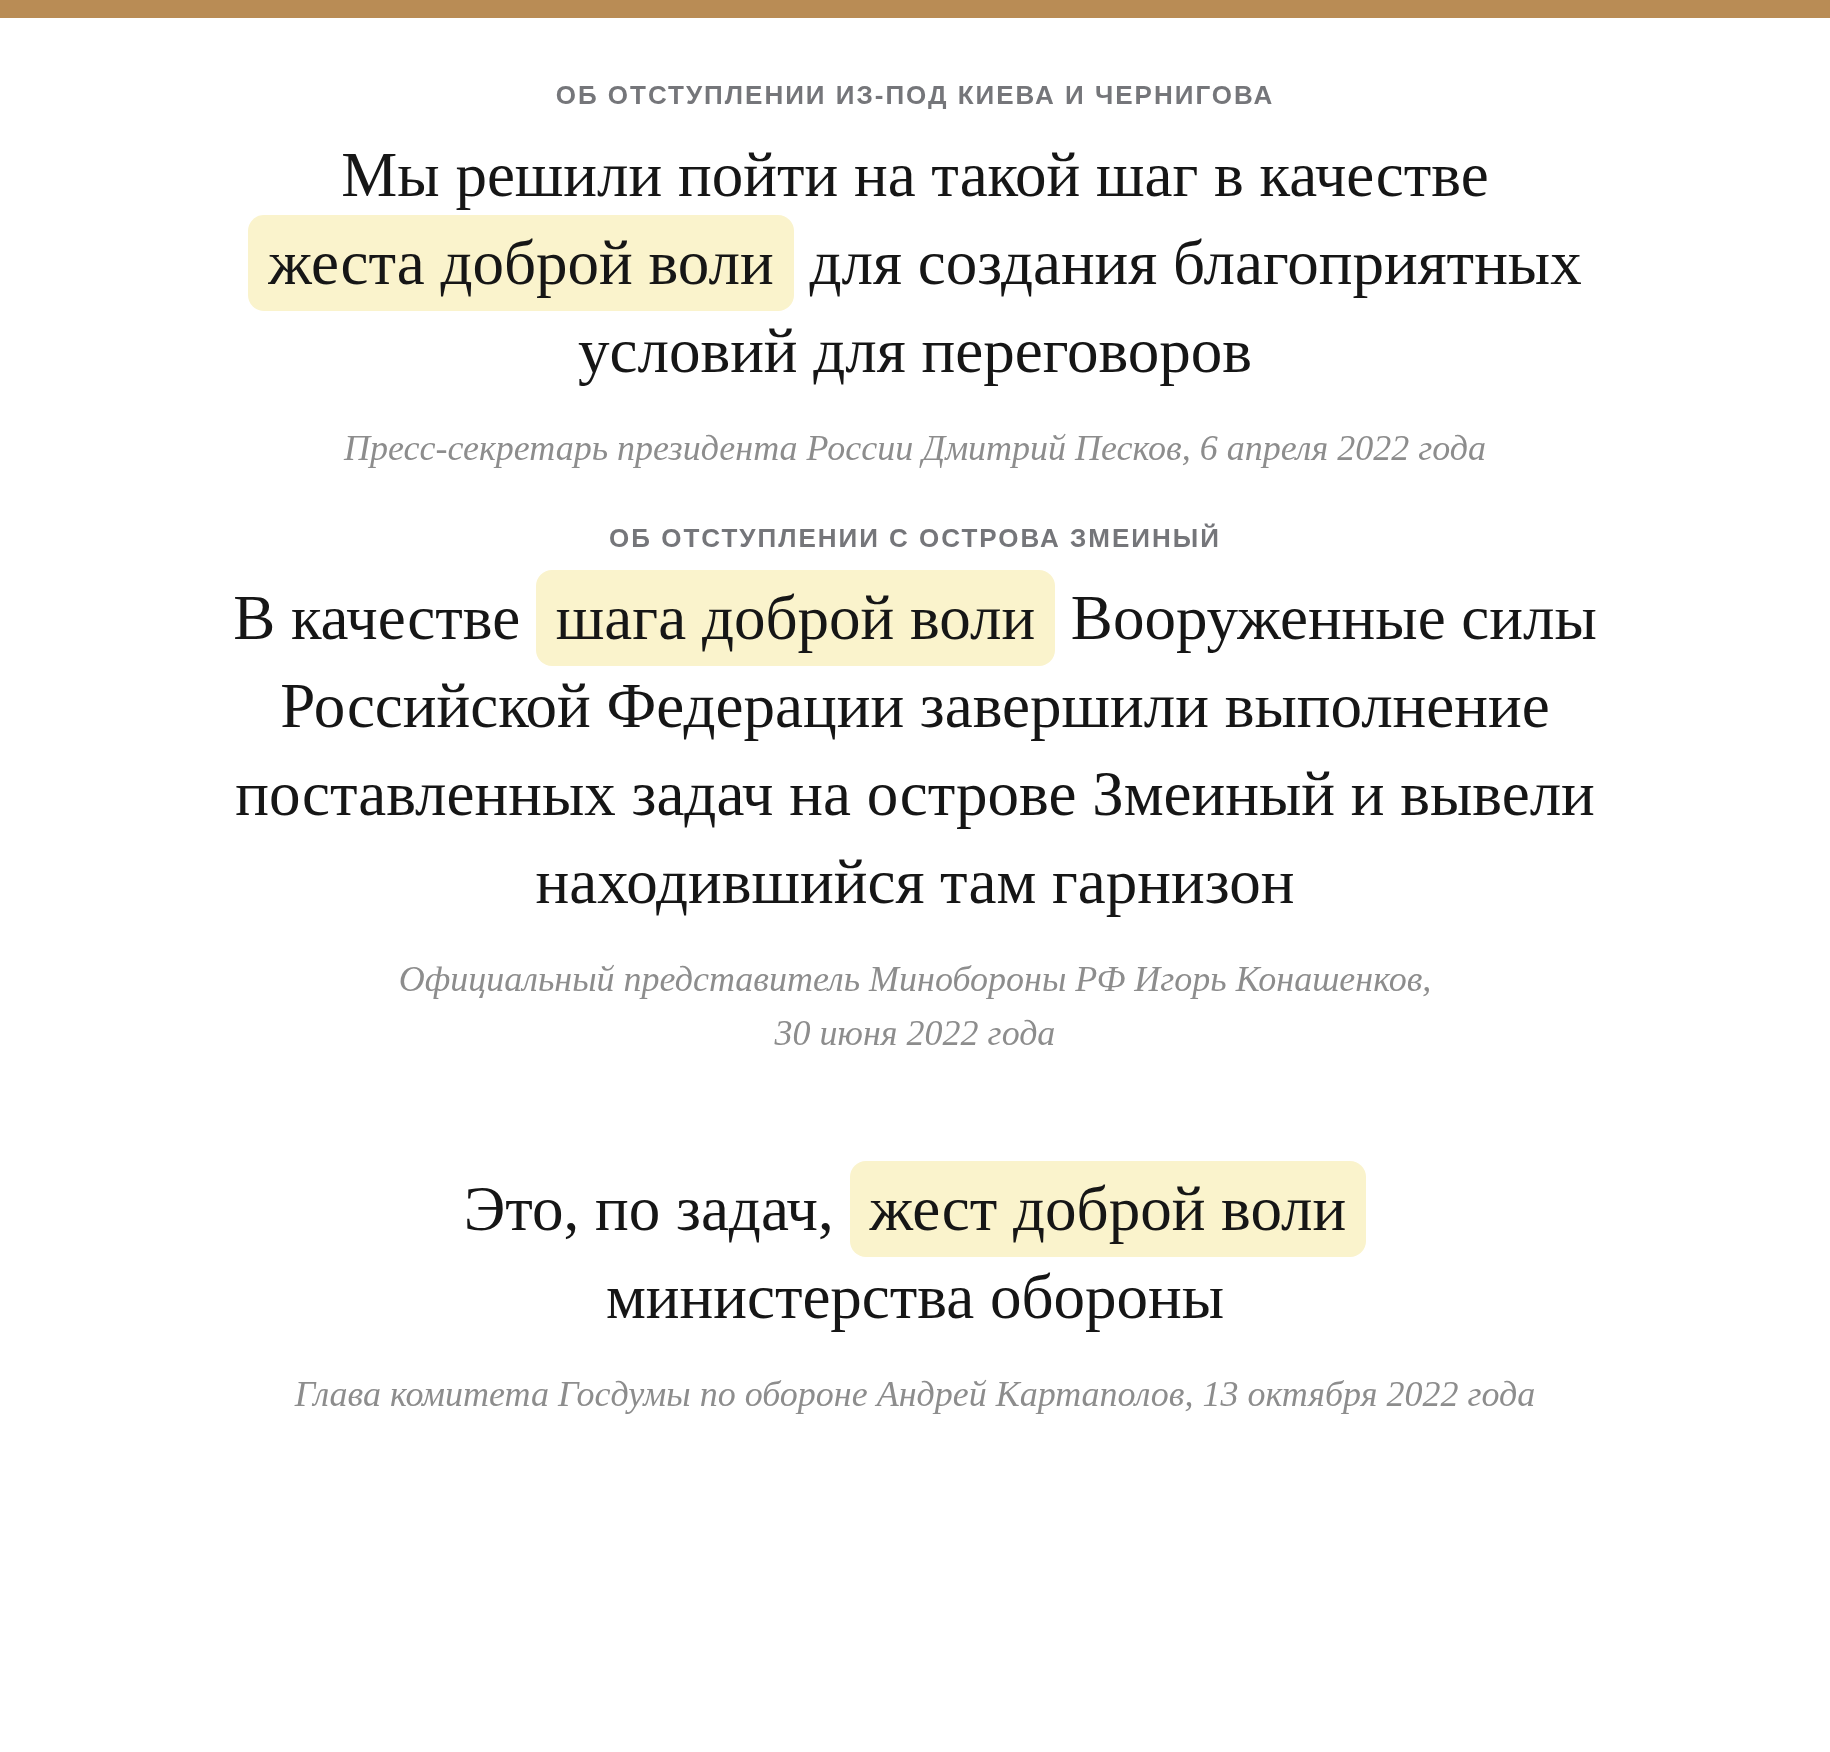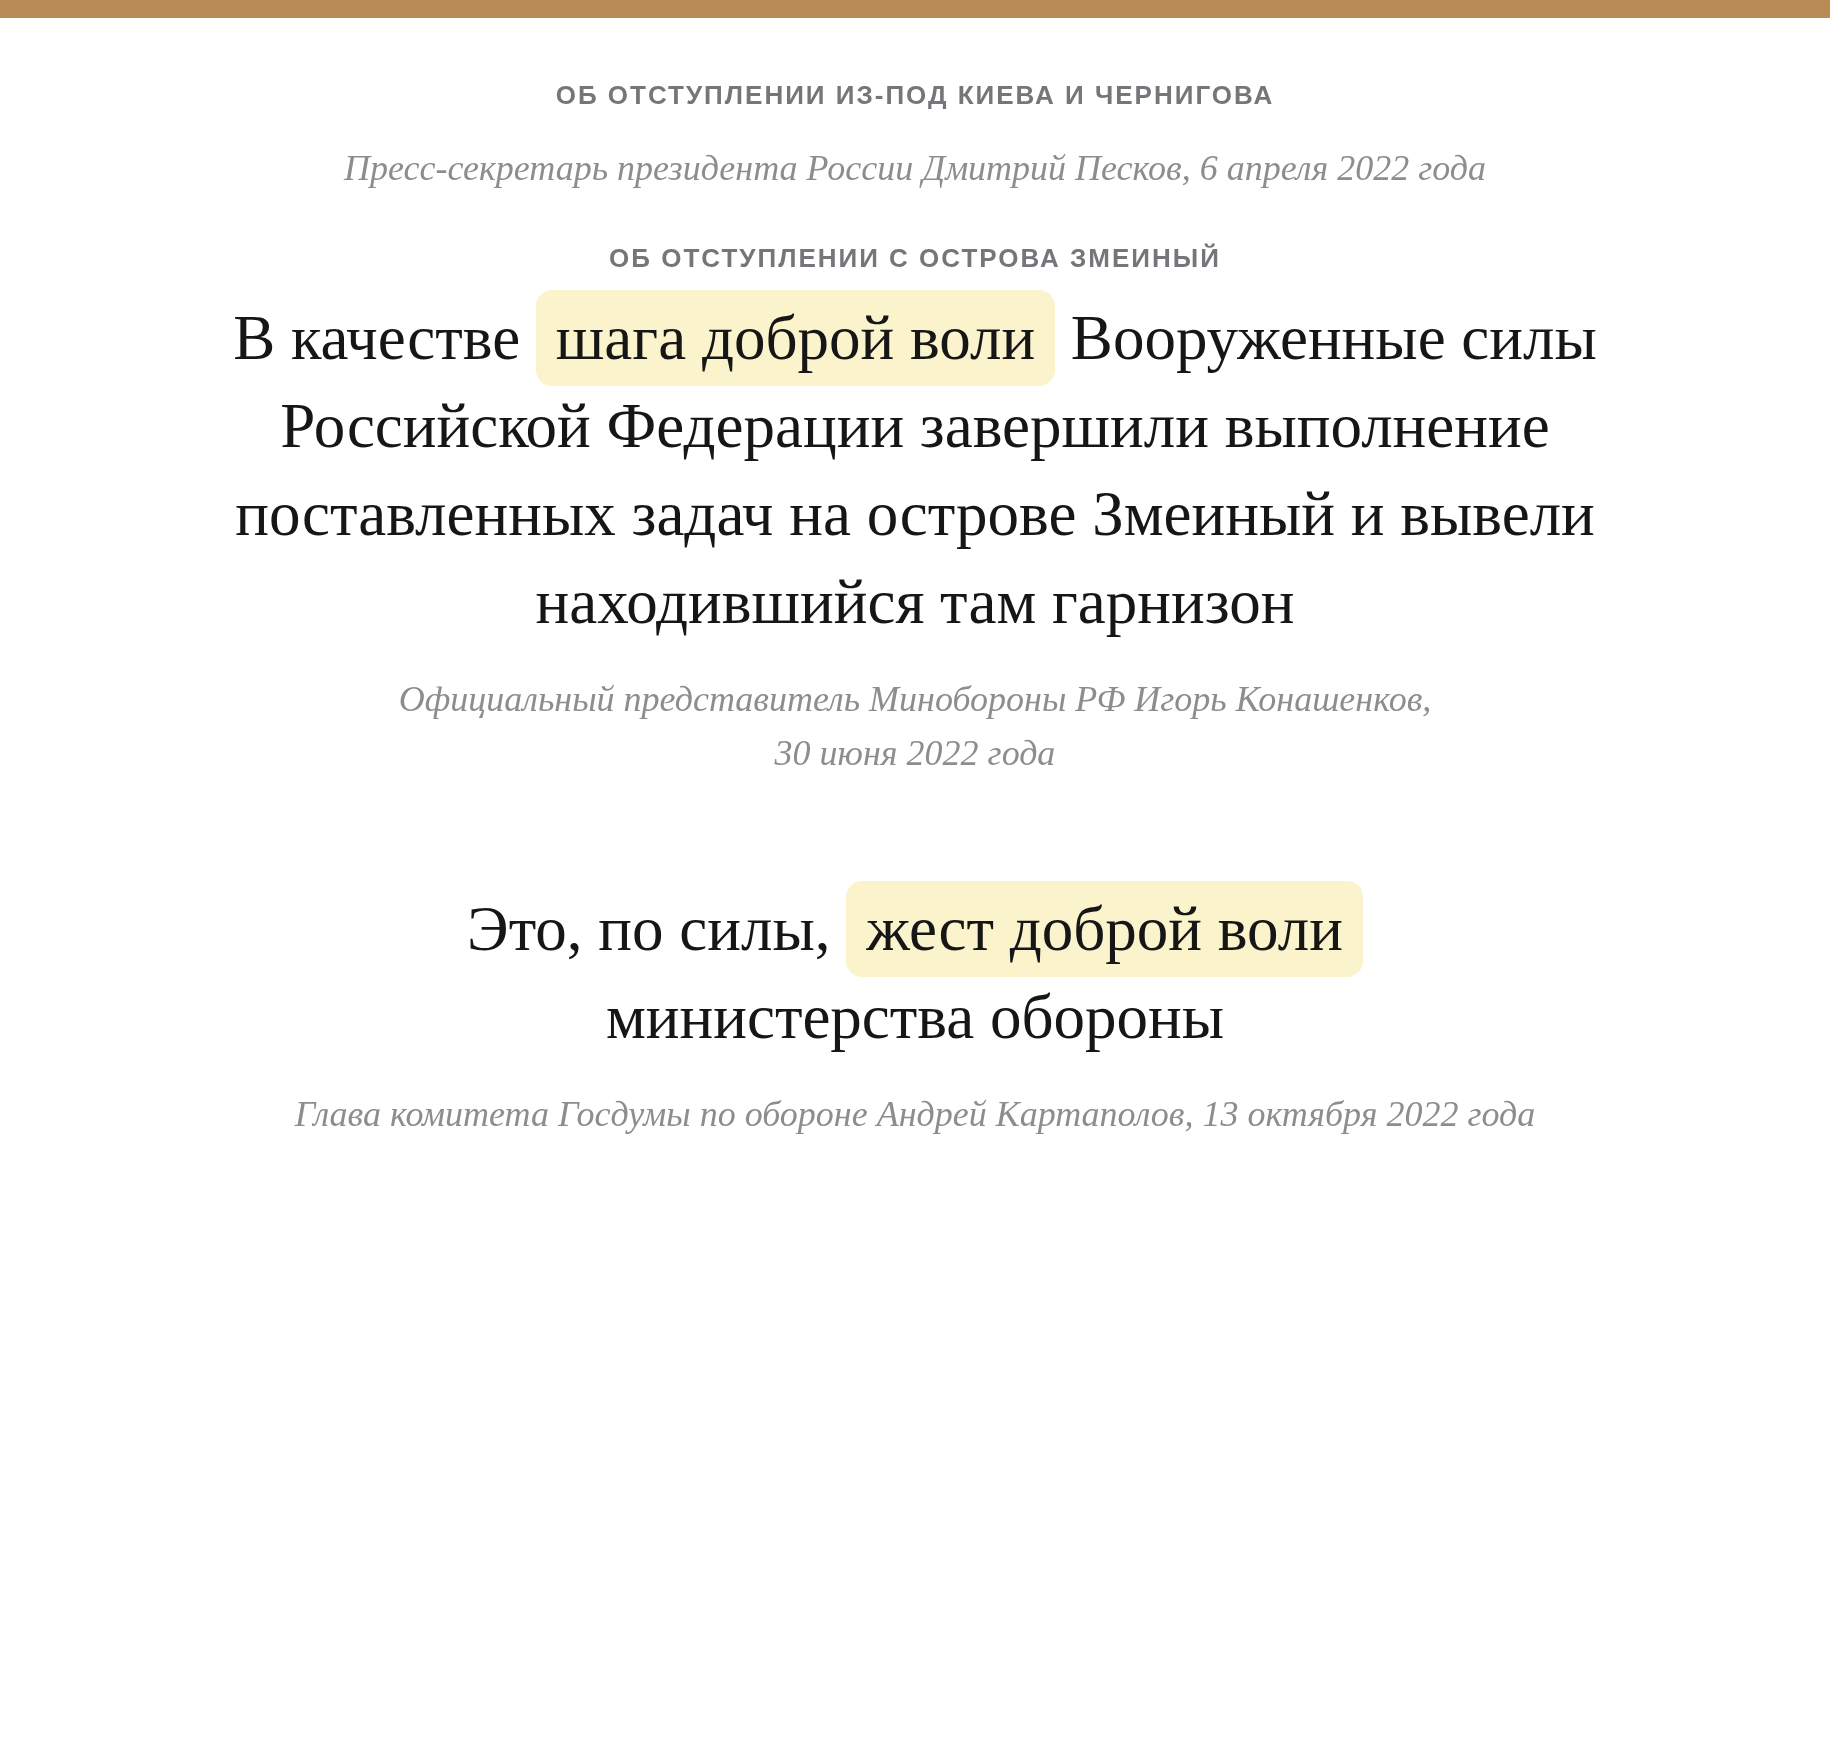--- a/index.html
+++ b/index.html
@@ -69,20 +69,25 @@
 <body>
 
 <div class="accent-bar"></div>
 
 <div class="page">
 
   <section class="section s1">
     <h2 class="heading">
       <span class="hline">ОБ ОТСТУПЛЕНИИ ИЗ-ПОД КИЕВА И ЧЕРНИГОВА</span>
     </h2>
+    <p class="quote">
+      <span class="qline"><span>Мы решили пойти на такой шаг в качестве</span></span>
+      <span class="qline"><mark class="hl">жеста доброй воли</mark><span> для создания благоприятных</span></span>
+      <span class="qline"><span>условий для переговоров</span></span>
+    </p>
     <p class="attr">
       <span class="aline">Пресс-секретарь президента России Дмитрий Песков, 6 апреля 2022 года</span>
     </p>
   </section>
 
   <section class="section s2">
     <h2 class="heading">
       <span class="hline">ОБ ОТСТУПЛЕНИИ С ОСТРОВА ЗМЕИНЫЙ</span>
     </h2>
     <p class="quote">
@@ -92,21 +97,21 @@
       <span class="qline"><span>находившийся там гарнизон</span></span>
     </p>
     <p class="attr">
       <span class="aline">Официальный представитель Минобороны РФ Игорь Конашенков,</span>
       <span class="aline">30 июня 2022 года</span>
     </p>
   </section>
 
   <section class="section s3">
     <p class="quote">
-      <span class="qline"><span>Это, по силы, </span><mark class="hl">жест доброй воли</mark></span>
+      <span class="qline"><span>Это, по задач, </span><mark class="hl">жест доброй воли</mark></span>
       <span class="qline"><span>министерства обороны</span></span>
     </p>
     <p class="attr">
       <span class="aline">Глава комитета Госдумы по обороне Андрей Картаполов, 13 октября 2022 года</span>
     </p>
   </section>
 
 </div>
 
 </body></html>

